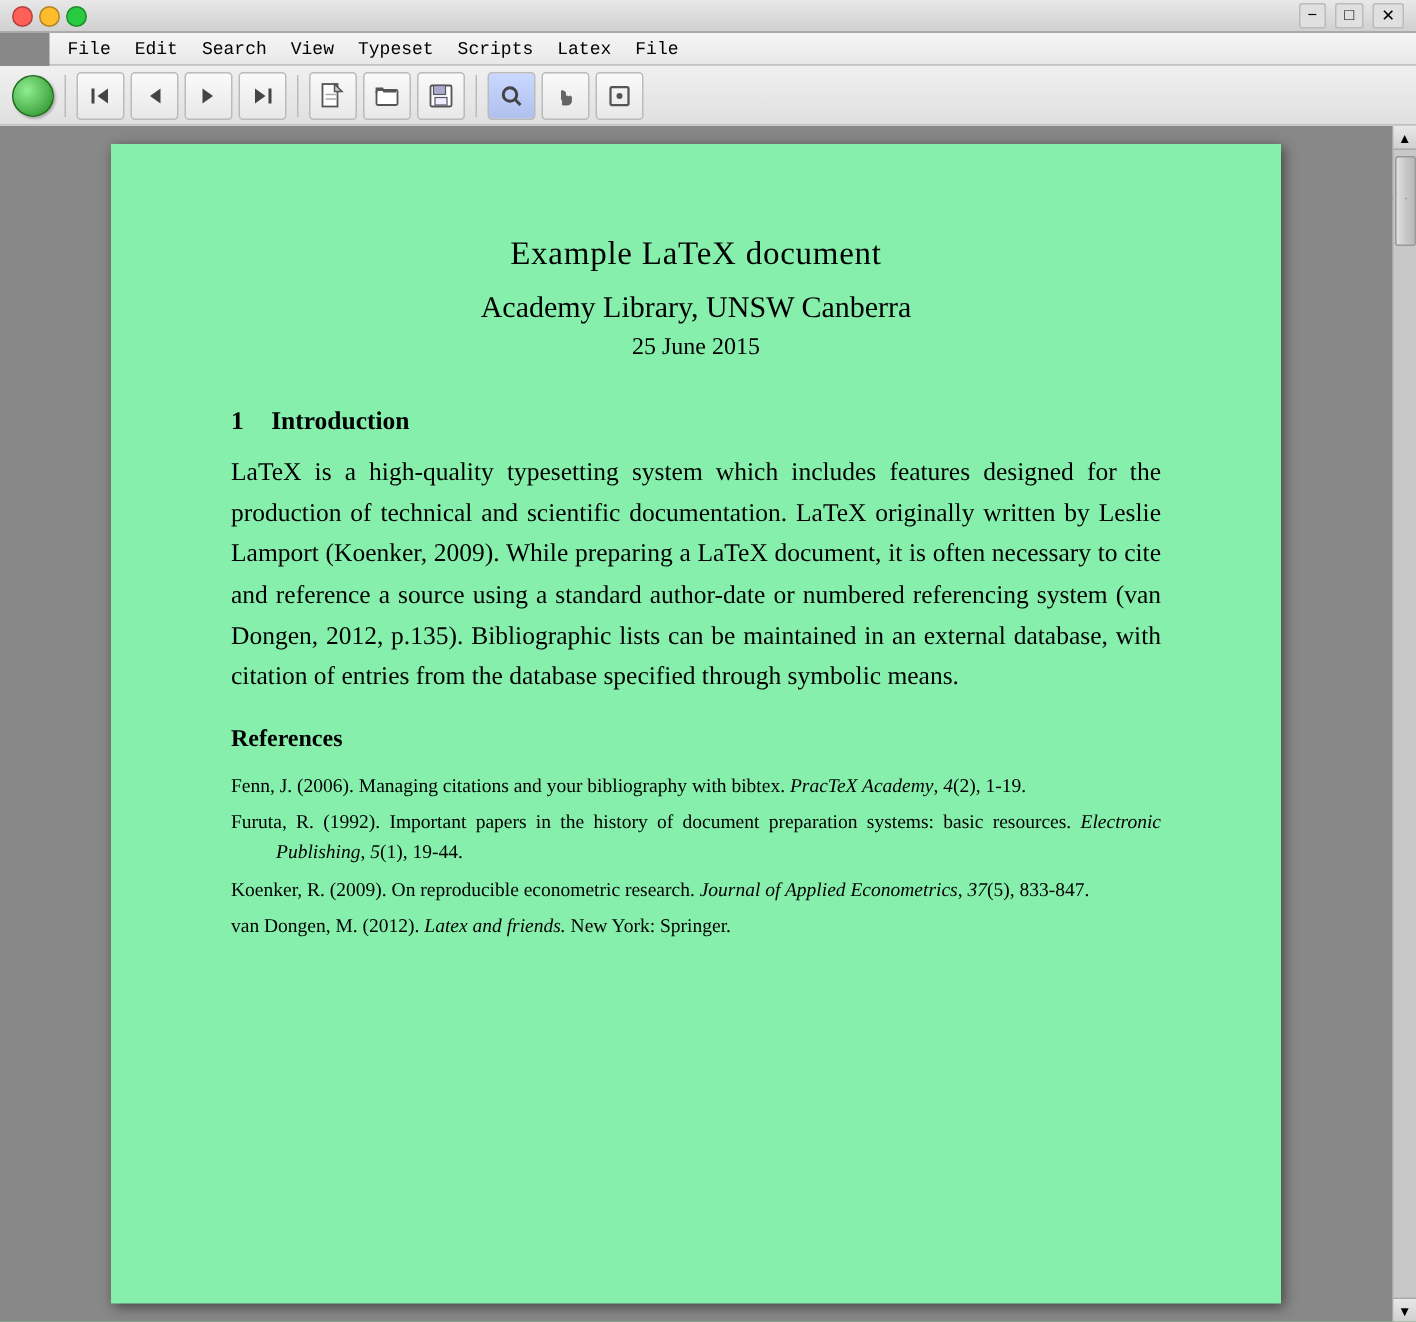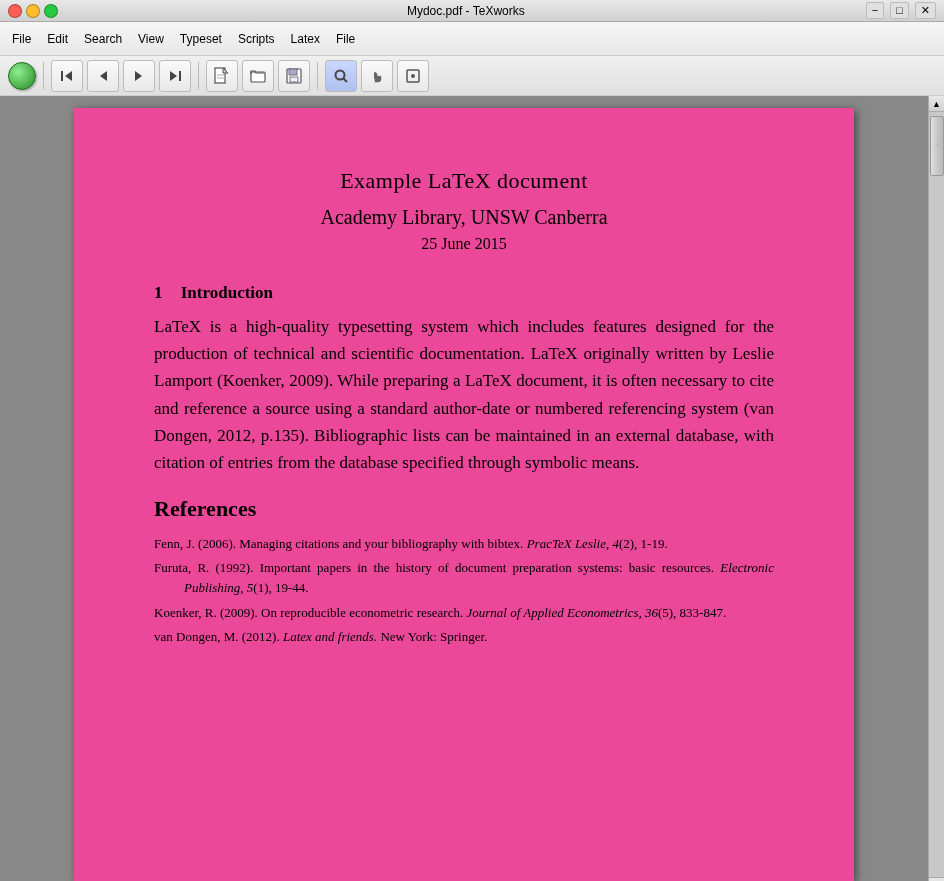--- a/index.html
+++ b/index.html
@@ -30,26 +30,27 @@
     }
     .btn-close { background: #ff5f57; }
     .btn-min { background: #ffbd2e; }
     .btn-max { background: #28ca41; }
     #titlebar-title { flex: 1; text-align: center; font-size: 12px; }
 
     
     #menubar {
       background: linear-gradient(to bottom, #f5f5f5, #e8e8e8);
       border-bottom: 1px solid #ccc;
-      height: 34px;
+      height: 22px;
       display: flex;
       align-items: center;
       padding: 0 4px;
-      font-family: Liberation Sans, sans-serif;
+      font-family: Liberation Mono, monospace;
       font-size: 12px;
+      margin-left: 33px;
     }
     .menu-item {
       padding: 2px 8px;
       cursor: pointer;
       border-radius: 3px;
     }
 
     
     #toolbar {
       background: linear-gradient(to bottom, #f0f0f0, #e0e0e0);
@@ -95,21 +96,21 @@
       background: #888;
       overflow: auto;
       display: flex;
       justify-content: center;
       padding: 12px 0;
       position: relative;
     }
 
     
     #pdf-page {
-      background: #ec4899;
+      background: #86efac;
       width: 780px;
       min-height: 760px;
       box-shadow: 2px 2px 8px rgba(0,0,0,0.5);
       padding: 60px 80px 60px 80px;
       position: relative;
       font-family: 'Computer Modern', 'Latin Modern', 'Times New Roman', Times, serif;
     }
 
     .pdf-title {
       text-align: center;
@@ -137,21 +138,21 @@
     .section-num {
       margin-right: 14px;
     }
     .body-text {
       font-size: 17px;
       line-height: 1.6;
       text-align: justify;
       margin-bottom: 20px;
     }
     .references-heading {
-      font-size: 22px;
+      font-size: 16px;
       font-weight: bold;
       margin-bottom: 12px;
     }
     .ref-entry {
       font-size: 13px;
       line-height: 1.55;
       text-align: justify;
       padding-left: 30px;
       text-indent: -30px;
       margin-bottom: 4px;
@@ -211,21 +212,20 @@
   </style>
 </head>
 <body>
 
 <div id="titlebar">
   <div id="titlebar-controls">
     <span class="titlebar-btn btn-close"></span>
     <span class="titlebar-btn btn-min"></span>
     <span class="titlebar-btn btn-max"></span>
   </div>
-  <span id="titlebar-title">Mydoc.pdf - TeXworks</span>
   <div style="display:flex;gap:6px;margin-left:auto;">
     <span style="cursor:pointer;font-size:11px;padding:1px 5px;border:1px solid #bbb;background:#e0e0e0;border-radius:2px;">−</span>
     <span style="cursor:pointer;font-size:11px;padding:1px 5px;border:1px solid #bbb;background:#e0e0e0;border-radius:2px;">□</span>
     <span style="cursor:pointer;font-size:11px;padding:1px 5px;border:1px solid #bbb;background:#e0e0e0;border-radius:2px;">✕</span>
   </div>
 </div>
 
 <div id="menubar">
   <span class="menu-item">File</span>
   <span class="menu-item">Edit</span>
@@ -327,27 +327,27 @@
         <span class="section-num">1</span>
         <span>Introduction</span>
       </div>
       <div class="body-text">
         LaTeX is a high-quality typesetting system which includes features designed for the production of technical and scientific documentation. LaTeX originally written by Leslie Lamport (Koenker, 2009). While preparing a LaTeX document, it is often necessary to cite and reference a source using a standard author-date or numbered referencing system (van Dongen, 2012, p.135). Bibliographic lists can be maintained in an external database, with citation of entries from the database specified through symbolic means.
       </div>
 
       <div class="references-heading">References</div>
 
       <div class="ref-entry">
-        Fenn, J. (2006). Managing citations and your bibliography with bibtex. <em class="ref-italic">PracTeX Leslie</em>, <em>4</em>(2), 1-19.
+        Fenn, J. (2006). Managing citations and your bibliography with bibtex. <em class="ref-italic">PracTeX Academy</em>, <em>4</em>(2), 1-19.
       </div>
       <div class="ref-entry">
         Furuta, R. (1992). Important papers in the history of document preparation systems: basic resources. <em class="ref-italic">Electronic Publishing</em>, <em>5</em>(1), 19-44.
       </div>
       <div class="ref-entry">
-        Koenker, R. (2009). On reproducible econometric research. <em class="ref-italic">Journal of Applied Econometrics</em>, <em>36</em>(5), 833-847.
+        Koenker, R. (2009). On reproducible econometric research. <em class="ref-italic">Journal of Applied Econometrics</em>, <em>37</em>(5), 833-847.
       </div>
       <div class="ref-entry">
         van Dongen, M. (2012). <em class="ref-italic">Latex and friends.</em> New York: Springer.
       </div>
 
     </div>
   </div>
 
   <div id="scrollbar">
     <div class="scroll-arrow">▲</div>

